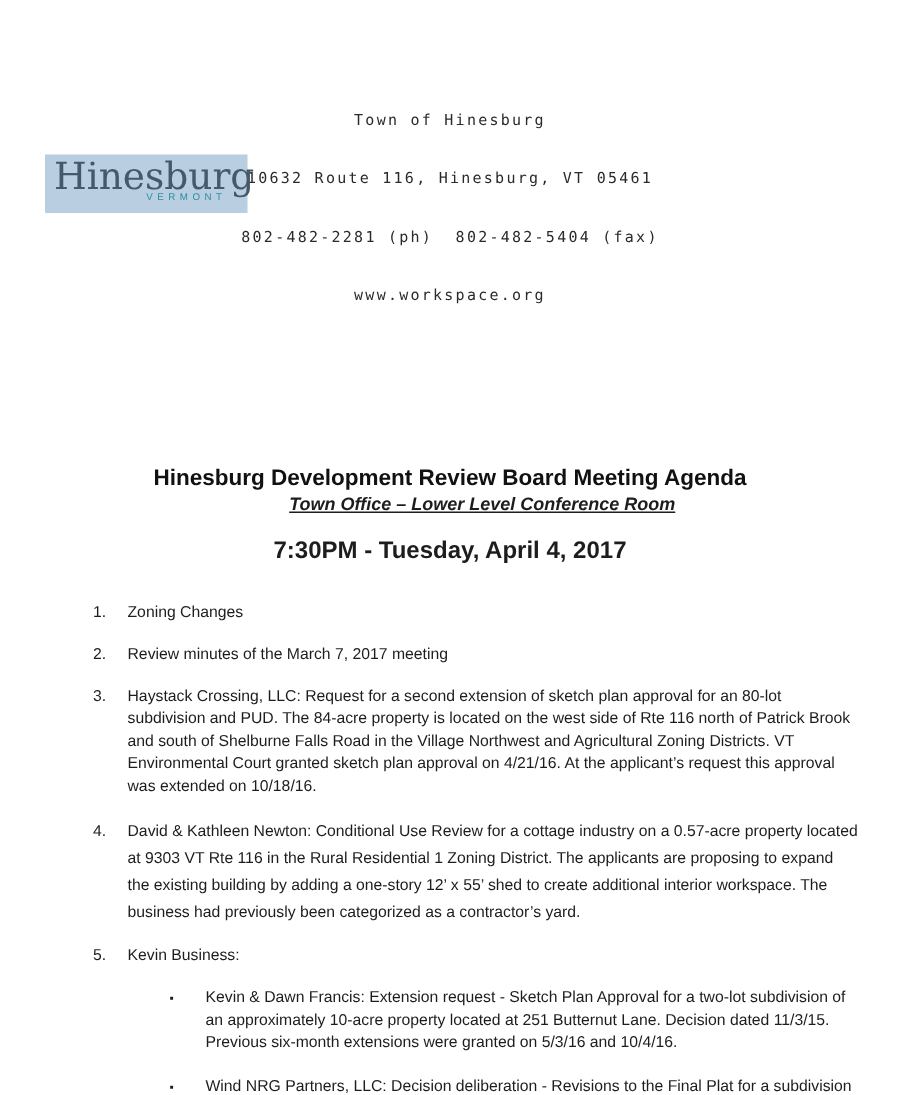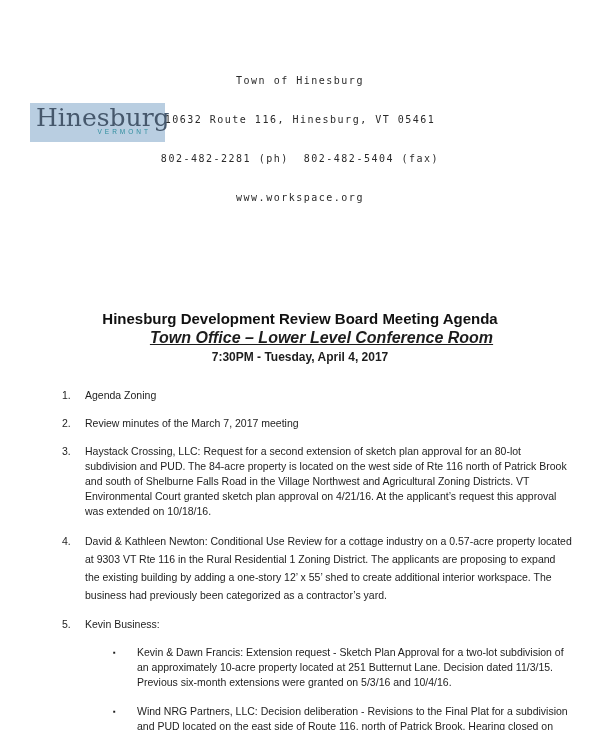--- a/index.html
+++ b/index.html
@@ -59,30 +59,30 @@
   .doc-title {
     margin-top: 80px;
     text-align: center;
     font-size: 15px;
     font-weight: bold;
     color: #111;
   }
   .doc-subtitle {
     margin-top: 2px;
     text-align: center;
-    font-size: 16px;
+    font-size: 12px;
     font-weight: bold;
     font-style: italic;
     padding-left: 43px;
   }
   .doc-subtitle span { text-decoration: underline; }
   .doc-datetime {
-    margin-top: 3px;
+    margin-top: 16px;
     text-align: center;
-    font-size: 12px;
+    font-size: 16px;
     font-weight: bold;
   }
 
   
   .agenda { margin-top: 24px; font-size: 10.5px; line-height: 15px; }
   .item {
     display: flex;
     margin: 0 28px 13px 62px;
   }
   .item .num { width: 23px; flex-shrink: 0; }
@@ -123,21 +123,21 @@
   <div class="doc-title">Hinesburg Development Review Board Meeting Agenda</div>
   <div class="doc-subtitle">
     <span>Town Office – Lower Level Conference Room</span>
   </div>
   <div class="doc-datetime">7:30PM - Tuesday, April 4, 2017</div>
 
   <div class="agenda">
 
     <div class="item">
       <span class="num">1.</span>
-      <span class="text">Agenda Zoning</span>
+      <span class="text">Zoning Changes</span>
     </div>
 
     <div class="item">
       <span class="num">2.</span>
       <span class="text">Review minutes of the March 7, 2017 meeting</span>
     </div>
 
     <div class="item">
       <span class="num">3.</span>
       <span class="text">Haystack Crossing, LLC:  Request for a second extension of sketch plan approval for an 80-lot subdivision and PUD.  The 84-acre property is located on the west side of Rte 116 north of Patrick Brook and south of Shelburne Falls Road in the Village Northwest and Agricultural Zoning Districts. VT Environmental Court granted sketch plan approval on 4/21/16.  At the applicant’s request this approval was extended on 10/18/16.</span>

